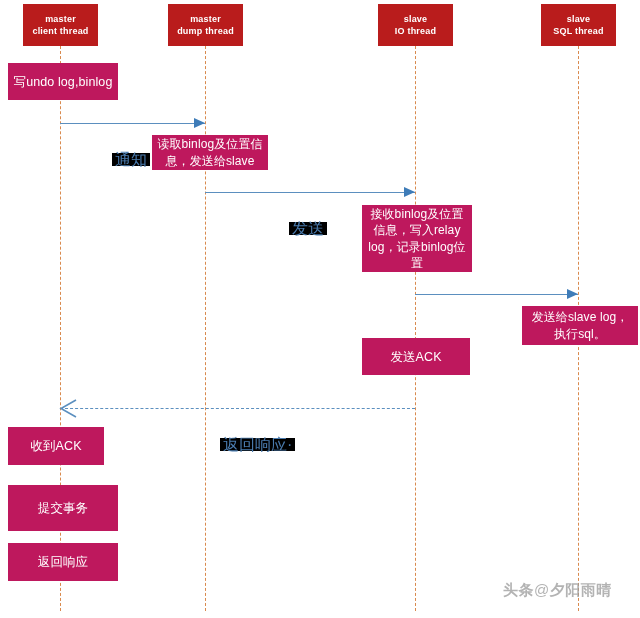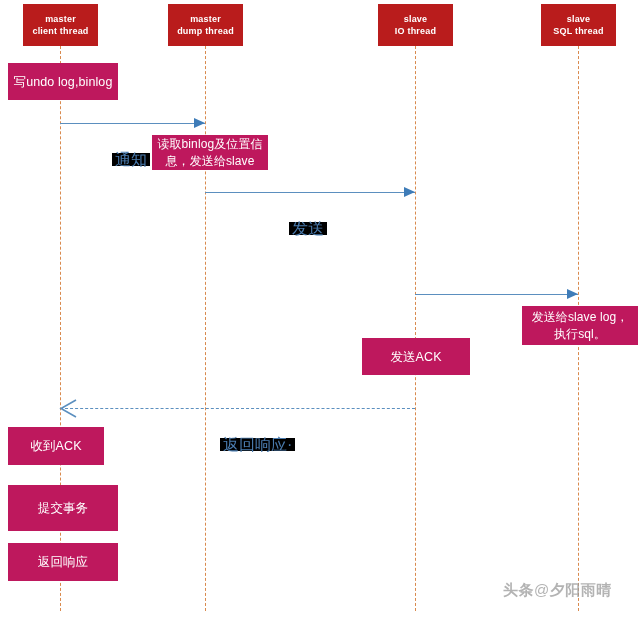--- a/index.html
+++ b/index.html
@@ -117,20 +117,21 @@
   </div>
   <div class="head" style="left:541px;top:4px;width:75px;height:42px;">
     <span class="l1">slave</span>
     <span class="l2">SQL thread</span>
   </div>
 
   <div class="abox small" style="left:8px;top:63px;width:110px;height:37px;">写undo log,binlog</div>
 
   <div class="abox multi" style="left:152px;top:135px;width:116px;height:35px;">读取binlog及位置信息，发送给slave</div>
 
+  <div class="abox multi" style="left:362px;top:205px;width:110px;height:67px;">接收binlog及位置信息，写入relay log，记录binlog位置</div>
 
   <div class="abox multi" style="left:522px;top:306px;width:116px;height:39px;">发送给slave log，执行sql。</div>
 
   <div class="abox small" style="left:362px;top:338px;width:108px;height:37px;">发送ACK</div>
 
   <div class="abox small" style="left:8px;top:427px;width:96px;height:38px;">收到ACK</div>
 
   <div class="abox small" style="left:8px;top:485px;width:110px;height:46px;">提交事务</div>
 
   <div class="abox small" style="left:8px;top:543px;width:110px;height:38px;">返回响应</div>

